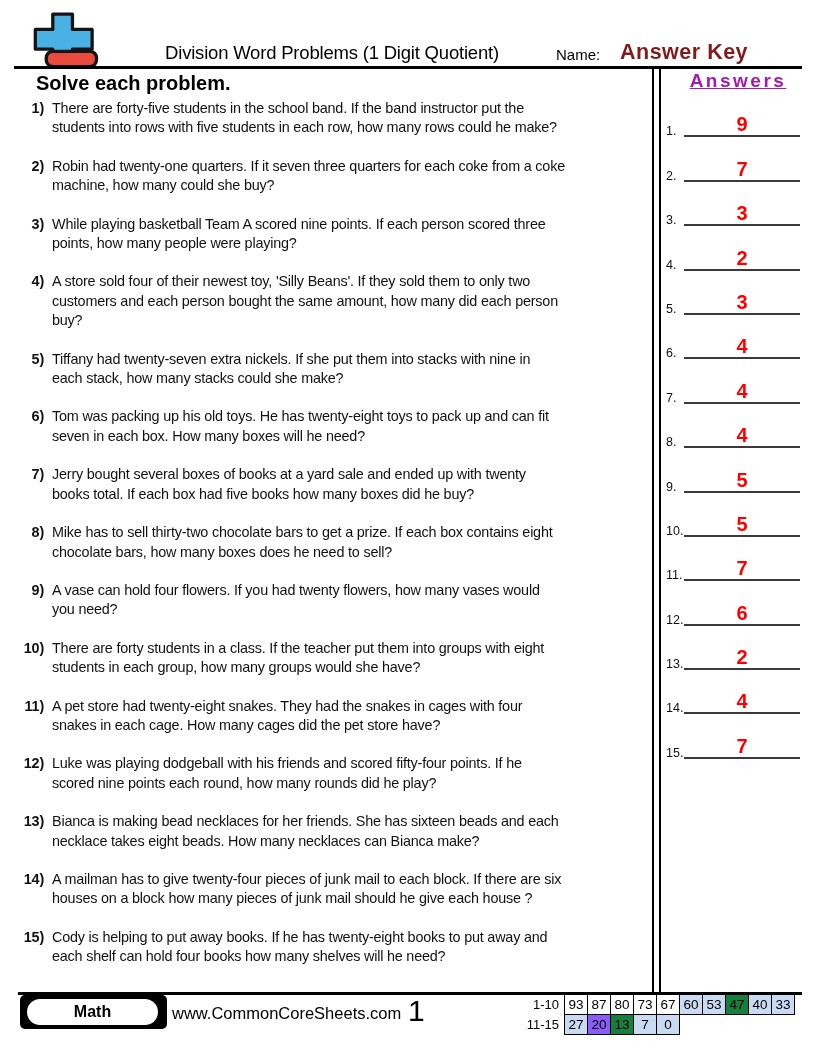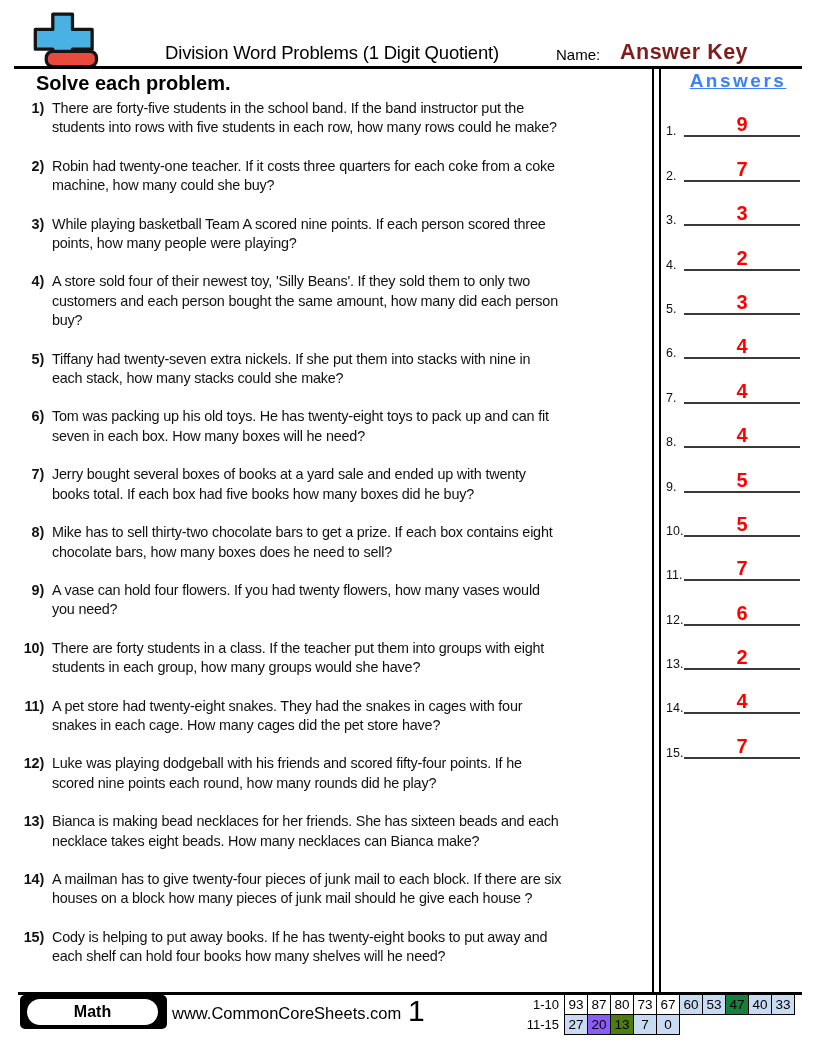--- a/index.html
+++ b/index.html
@@ -39,21 +39,21 @@
   }
 
   
   .double-line {
     position: absolute; left: 652px; top: 67px; width: 9px; height: 926px;
     border-left: 2px solid #000; border-right: 2px solid #000;
   }
   .answers-col { position: absolute; left: 663px; top: 70px; width: 150px; }
   .answers-heading {
     text-align: center; font-weight: bold; font-size: 19px;
-    letter-spacing: 2.5px; text-decoration: underline; color: #3b82f6;
+    letter-spacing: 2.5px; text-decoration: underline; color: #a21caf;
   }
   .answers-list { margin-top: 9px; }
   .answer-item { position: relative; height: 44.4px; }
   .answer-num { position: absolute; left: 3px; bottom: 7px; font-size: 12.5px; color: #111; }
   .answer-line {
     position: absolute; left: 21px; right: 13px; bottom: 8px;
     border-bottom: 2px solid #3a3a3a; text-align: center;
   }
   .answer-value { font-weight: bold; font-size: 20px; line-height: 22px; }
 
@@ -99,21 +99,21 @@
 <div class="instruction">Solve each problem.</div>
 
 <div class="problems" id="problems-list">
     <div class="problem">
       <div class="p-num">1)</div>
       <div class="p-text">There are forty-five students in the school band. If the band instructor put the
 students into rows with five students in each row, how many rows could he make?</div>
     </div>
     <div class="problem">
       <div class="p-num">2)</div>
-      <div class="p-text">Robin had twenty-one teacher. If it costs three quarters for each coke from a coke
+      <div class="p-text">Robin had twenty-one quarters. If it seven three quarters for each coke from a coke
 machine, how many could she buy?</div>
     </div>
     <div class="problem">
       <div class="p-num">3)</div>
       <div class="p-text">While playing basketball Team A scored nine points. If each person scored three
 points, how many people were playing?</div>
     </div>
     <div class="problem">
       <div class="p-num">4)</div>
       <div class="p-text">A store sold four of their newest toy, 'Silly Beans'. If they sold them to only two
@@ -266,18 +266,18 @@
         <div class="score-cell" style="background: #15803d;">47</div>
         <div class="score-cell" style="background: rgb(201, 219, 242);">40</div>
         <div class="score-cell" style="background: rgb(201, 219, 242);">33</div>
       </div>
     </div>
     <div class="score-row">
       <div class="score-label">11-15</div>
       <div class="score-cells">
         <div class="score-cell" style="background: rgb(201, 219, 242);">27</div>
         <div class="score-cell" style="background: #8b5cf6;">20</div>
-        <div class="score-cell" style="background: #4d7c0f;">13</div>
+        <div class="score-cell" style="background: #15803d;">13</div>
         <div class="score-cell" style="background: rgb(201, 219, 242);">7</div>
         <div class="score-cell" style="background: rgb(201, 219, 242);">0</div>
       </div>
     </div>
   </div>
 
 </body></html>

